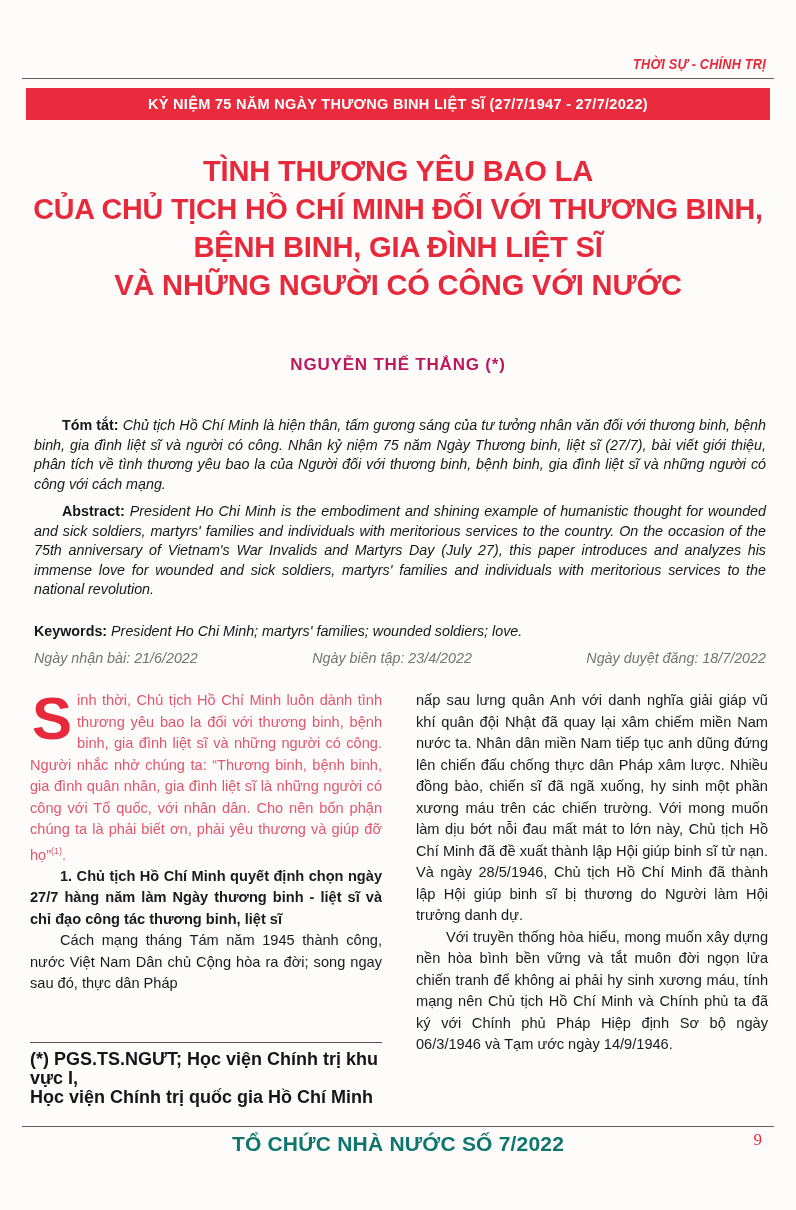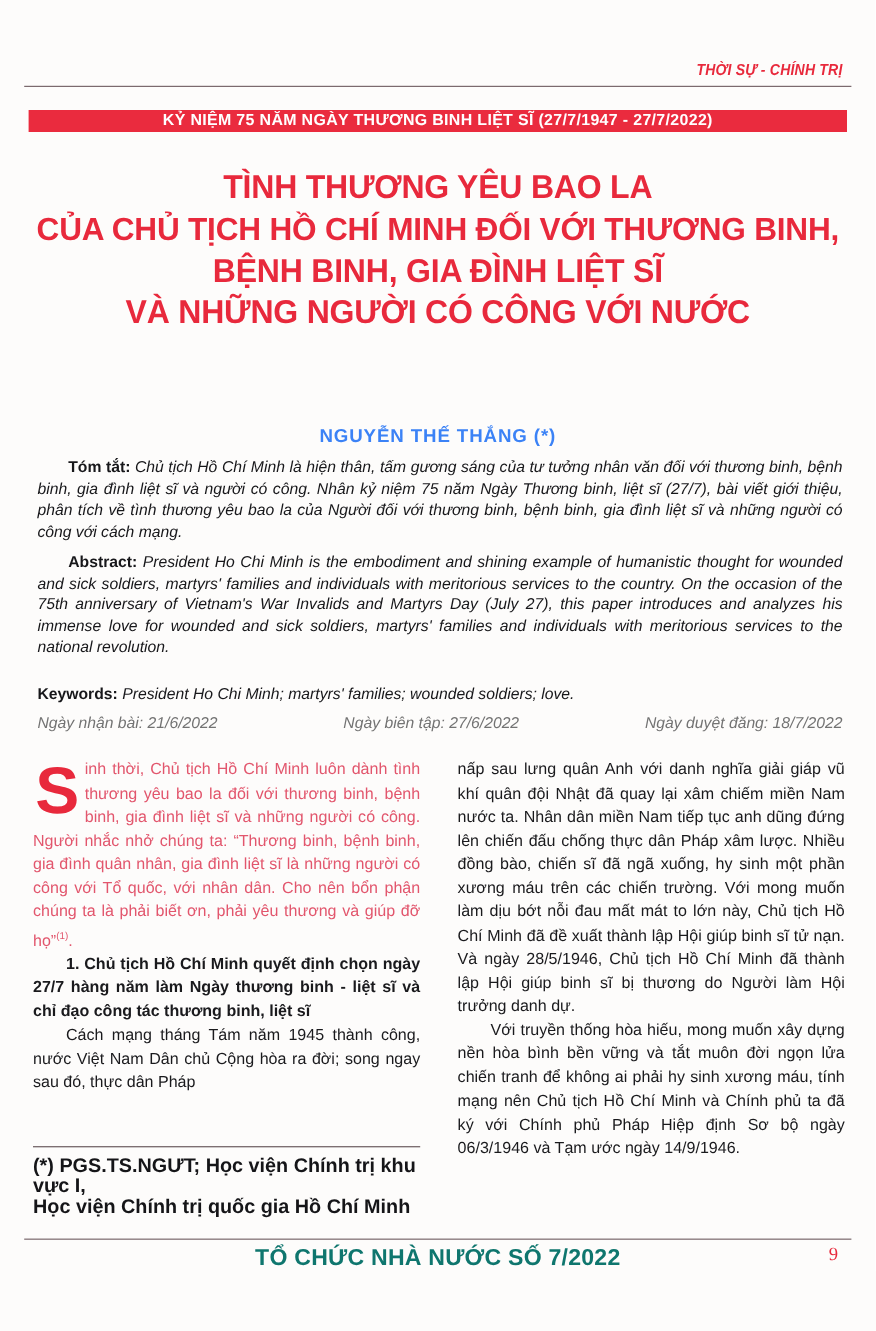--- a/index.html
+++ b/index.html
@@ -36,24 +36,24 @@
   .head-rule {
     position: absolute;
     top: 78px;
     left: 22px;
     right: 22px;
     height: 1px;
     background: #6d5a5f;
   }
   .banner {
     position: absolute;
-    top: 100px;
+    top: 88px;
     left: 26px;
     right: 26px;
-    height: 20px;
+    height: 32px;
     background: #ea2b3e;
     display: flex;
     align-items: center;
     justify-content: center;
   }
   .banner-text {
     color: #ffffff;
     font-weight: bold;
     font-size: 14.5px;
     letter-spacing: 0.3px;
@@ -84,23 +84,22 @@
 
   
   .author {
     position: absolute;
     top: 355px;
     left: 0;
     right: 0;
     text-align: center;
     font-weight: bold;
     font-size: 17px;
-    color: #3b82f6;
+    color: #be185d;
     letter-spacing: 0.8px;
-    margin-top: 32px;
   }
 
   
   .abs-block {
     position: absolute;
     left: 34px;
     right: 30px;
     font-size: 14.3px;
     line-height: 19.6px;
     color: #17171a;
@@ -254,21 +253,21 @@
     <span>President Ho Chi Minh is the embodiment and shining example of humanistic thought for wounded and sick soldiers, martyrs' families and individuals with meritorious services to the country. On the occasion of the 75th anniversary of Vietnam's War Invalids and Martyrs Day (July 27), this paper introduces and analyzes his immense love for wounded and sick soldiers, martyrs' families and individuals with meritorious services to the national revolution.</span>
   </div>
 
   <div class="abs-block" id="keywords">
     <b>Keywords:</b>
     <span>President Ho Chi Minh; martyrs' families; wounded soldiers; love.</span>
   </div>
 
   <div class="dates">
     <span>Ngày nhận bài: 21/6/2022</span>
-    <span>Ngày biên tập: 27/6/2022</span>
+    <span>Ngày biên tập: 23/4/2022</span>
     <span>Ngày duyệt đăng: 18/7/2022</span>
   </div>
 
   <div class="cols">
 
     <div class="col col-left">
       <p class="body-p lead"><span class="dropcap">S</span><span>inh thời, Chủ tịch Hồ Chí Minh luôn dành tình thương yêu bao la đối với thương binh, bệnh binh, gia đình liệt sĩ và những người có công. Người nhắc nhở chúng ta: “Thương binh, bệnh binh, gia đình quân nhân, gia đình liệt sĩ là những người có công với Tổ quốc, với nhân dân. Cho nên bổn phận chúng ta là phải biết ơn, phải yêu thương và giúp đỡ họ”</span><sup>(1)</sup><span>.</span></p>
       <p class="sub-head">1. Chủ tịch Hồ Chí Minh quyết định chọn ngày 27/7 hàng năm làm Ngày thương binh - liệt sĩ và chỉ đạo công tác thương binh, liệt sĩ</p>
       <p class="body-p p-indent">Cách mạng tháng Tám năm 1945 thành công, nước Việt Nam Dân chủ Cộng hòa ra đời; song ngay sau đó, thực dân Pháp</p>
     </div>

